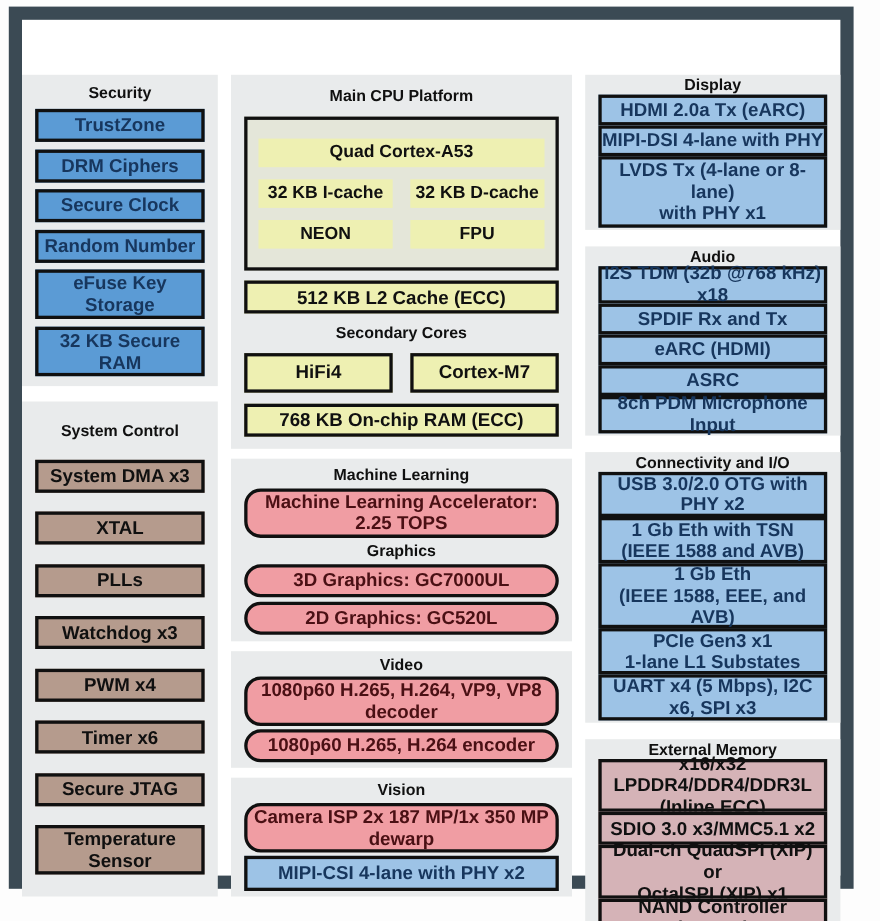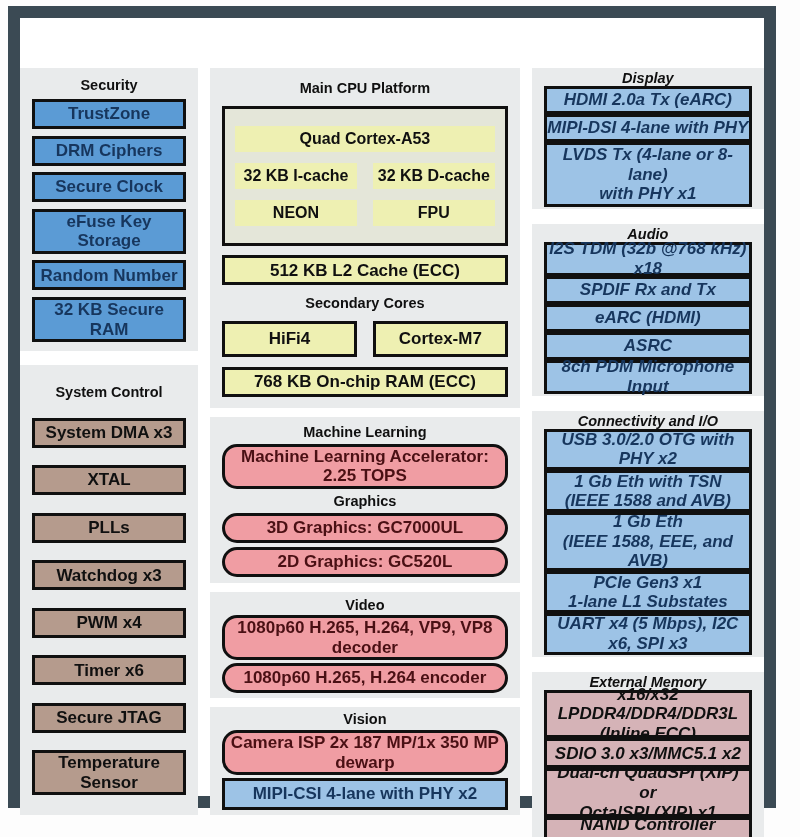--- a/index.html
+++ b/index.html
@@ -3,21 +3,21 @@
 <meta charset="utf-8">
 <style>
   * { margin:0; padding:0; box-sizing:border-box; }
   html,body { width:800px; height:837px; background:#fdfdfd; font-family:"Liberation Sans", sans-serif; }
   .frame { position:absolute; left:8px; top:6px; width:768px; height:802px;
            border:12px solid #3b4a54; background:#ffffff; }
   .content { width:744px; height:792px; margin:5px auto; display:flex; gap:12px; }
   .col { display:flex; flex-direction:column;margin-top:45px; }
   .col-left  { width:184px; gap:14px; }
   .col-mid   { width:320px; gap:9px; }
-  .col-right { width:240px; gap:15px;font-style:italic; }
+  .col-right { width:240px; gap:15px; }
   .panel { background:#e9ebec; width:100%; display:flex; flex-direction:column;
            align-items:center; justify-content:space-evenly; padding:2px 12px; }
   .p-security{height:300px} .p-syscontrol{height:478px}
   .p-cpu{height:362px} .p-ml{height:176px} .p-video{height:112px} .p-vision{height:115px}
   .p-display{height:146px} .p-audio{height:172px} .p-conn{height:246px} .p-ext{height:182px}
   .ptitle { font-weight:700; font-size:14.5px; color:#101010; text-align:center; }
   .box { width:100%; border:3px solid #101010; display:flex; align-items:center;
          justify-content:center; text-align:center; white-space:pre-line;
          font-size:17px; line-height:1.15; font-weight:600; color:#101010; }
   .h28{min-height:28px} .h30{min-height:30px} .h32{min-height:32px}
@@ -42,22 +42,22 @@
 
 <div class="frame">
   <div class="content">
 
     <div class="col col-left">
       <section class="panel p-security">
         <div class="ptitle">Security</div>
         <div class="box blue h30">TrustZone</div>
         <div class="box blue h30">DRM Ciphers</div>
         <div class="box blue h30">Secure Clock</div>
+        <div class="box blue h30">Random Number</div>
         <div class="box blue h30">eFuse Key Storage</div>
-        <div class="box blue h30">Random Number</div>
         <div class="box blue h30">32 KB Secure RAM</div>
       </section>
       <section class="panel p-syscontrol">
         <div class="ptitle">System Control</div>
         <div class="box tan h30">System DMA x3</div>
         <div class="box tan h30">XTAL</div>
         <div class="box tan h30">PLLs</div>
         <div class="box tan h30">Watchdog x3</div>
         <div class="box tan h30">PWM x4</div>
         <div class="box tan h30">Timer x6</div>

